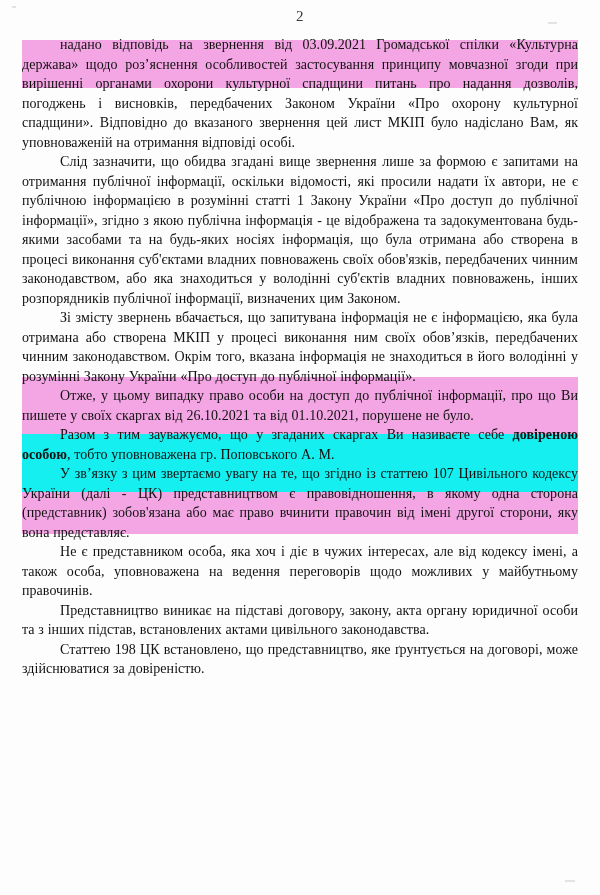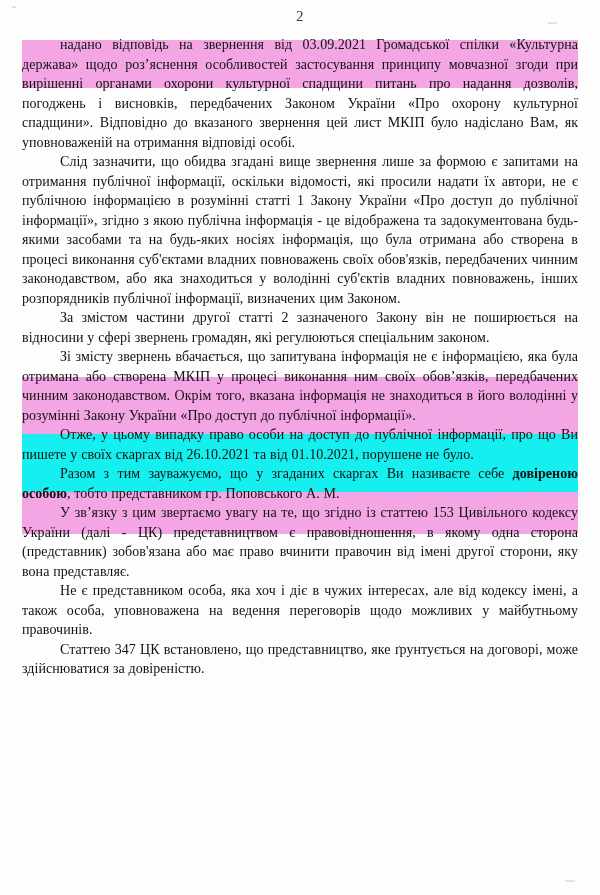--- a/index.html
+++ b/index.html
@@ -82,27 +82,27 @@
 
   <div class="body-text">
 
     <div class="hl hl-pink" style="top:18px; height:48px; width:556px;"></div>
     <div class="hl hl-pink" style="top:355px; height:57px; width:556px;"></div>
     <div class="hl hl-cyan" style="top:412px; height:58px; width:556px;"></div>
     <div class="hl hl-pink" style="top:470px; height:42px; width:556px;"></div>
 
     <p class="para">надано відповідь на звернення від 03.09.2021 Громадської спілки «Культурна держава» щодо роз’яснення особливостей застосування принципу мовчазної згоди при вирішенні органами охорони культурної спадщини питань про надання дозволів, погоджень і висновків, передбачених Законом України «Про охорону культурної спадщини». Відповідно до вказаного звернення цей лист МКІП було надіслано Вам, як уповноваженій на отримання відповіді особі.</p>
     <p class="para">Слід зазначити, що обидва згадані вище звернення лише за формою є запитами на отримання публічної інформації, оскільки відомості, які просили надати їх автори, не є публічною інформацією в розумінні статті 1 Закону України «Про доступ до публічної інформації», згідно з якою публічна інформація - це відображена та задокументована будь-якими засобами та на будь-яких носіях інформація, що була отримана або створена в процесі виконання суб'єктами владних повноважень своїх обов'язків, передбачених чинним законодавством, або яка знаходиться у володінні суб'єктів владних повноважень, інших розпорядників публічної інформації, визначених цим Законом.</p>
-    <p class="para">За змістом частини другої статті 2 зазначеного Закону він не поширюється на відносини у сфері звернень громадян, які регулюються спеціальним законом.</p>
     <p class="para">Зі змісту звернень вбачається, що запитувана інформація не є інформацією, яка була отримана або створена МКІП у процесі виконання ним своїх обов’язків, передбачених чинним законодавством. Окрім того, вказана інформація не знаходиться в його володінні у розумінні Закону України «Про доступ до публічної інформації».</p>
     <p class="para">Отже, у цьому випадку право особи на доступ до публічної інформації, про що Ви пишете у своїх скаргах від 26.10.2021 та від 01.10.2021, порушене не було.</p>
-    <p class="para"><span>Разом з тим зауважуємо, що у згаданих скаргах Ви називаєте себе </span><b class="bold-run">довіреною особою</b><span>, тобто представником гр. Поповського А. М.</span></p>
-    <p class="para">У зв’язку з цим звертаємо увагу на те, що згідно із статтею 153 Цивільного кодексу України (далі - ЦК) представництвом є правовідношення, в якому одна сторона (представник) зобов'язана або має право вчинити правочин від імені другої сторони, яку вона представляє.</p>
+    <p class="para"><span>Разом з тим зауважуємо, що у згаданих скаргах Ви називаєте себе </span><b class="bold-run">довіреною особою</b><span>, тобто уповноважена гр. Поповського А. М.</span></p>
+    <p class="para">У зв’язку з цим звертаємо увагу на те, що згідно із статтею 107 Цивільного кодексу України (далі - ЦК) представництвом є правовідношення, в якому одна сторона (представник) зобов'язана або має право вчинити правочин від імені другої сторони, яку вона представляє.</p>
     <p class="para">Не є представником особа, яка хоч і діє в чужих інтересах, але від кодексу імені, а також особа, уповноважена на ведення переговорів щодо можливих у майбутньому правочинів.</p>
-    <p class="para">Статтею 347 ЦК встановлено, що представництво, яке ґрунтується на договорі, може здійснюватися за довіреністю.</p>
+    <p class="para">Представництво виникає на підставі договору, закону, акта органу юридичної особи та з інших підстав, встановлених актами цивільного законодавства.</p>
+    <p class="para">Статтею 198 ЦК встановлено, що представництво, яке ґрунтується на договорі, може здійснюватися за довіреністю.</p>
 
   </div>
 
   <div class="speck" style="top:22px; left:548px; width:9px; height:2px;"></div>
   <div class="speck" style="top:6px; left:12px; width:4px; height:2px;"></div>
   <div class="speck" style="top:880px; left:565px; width:10px; height:2px;"></div>
 
 </div>
 
 </body></html>

